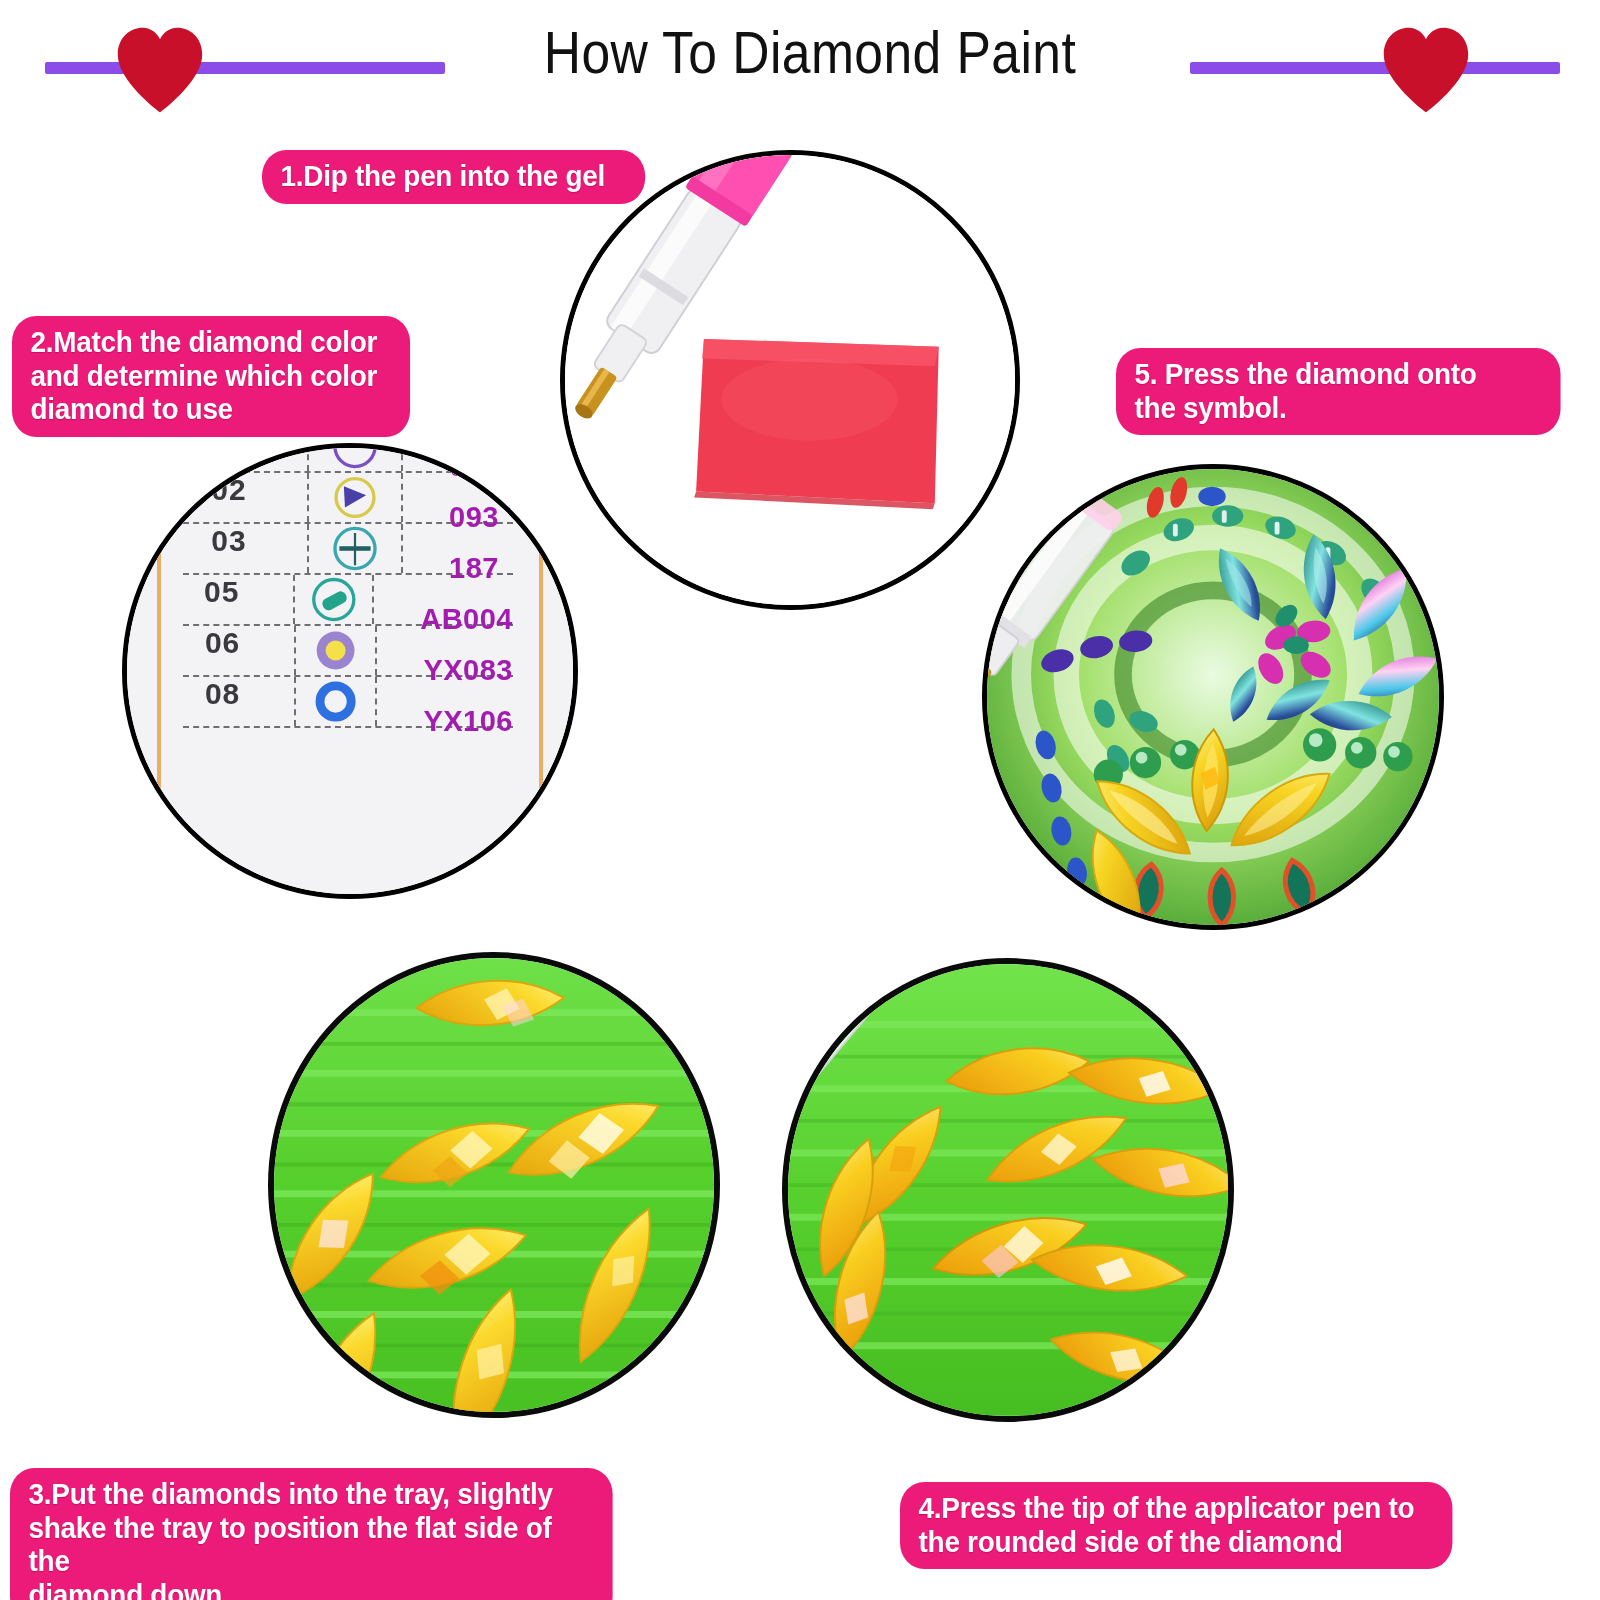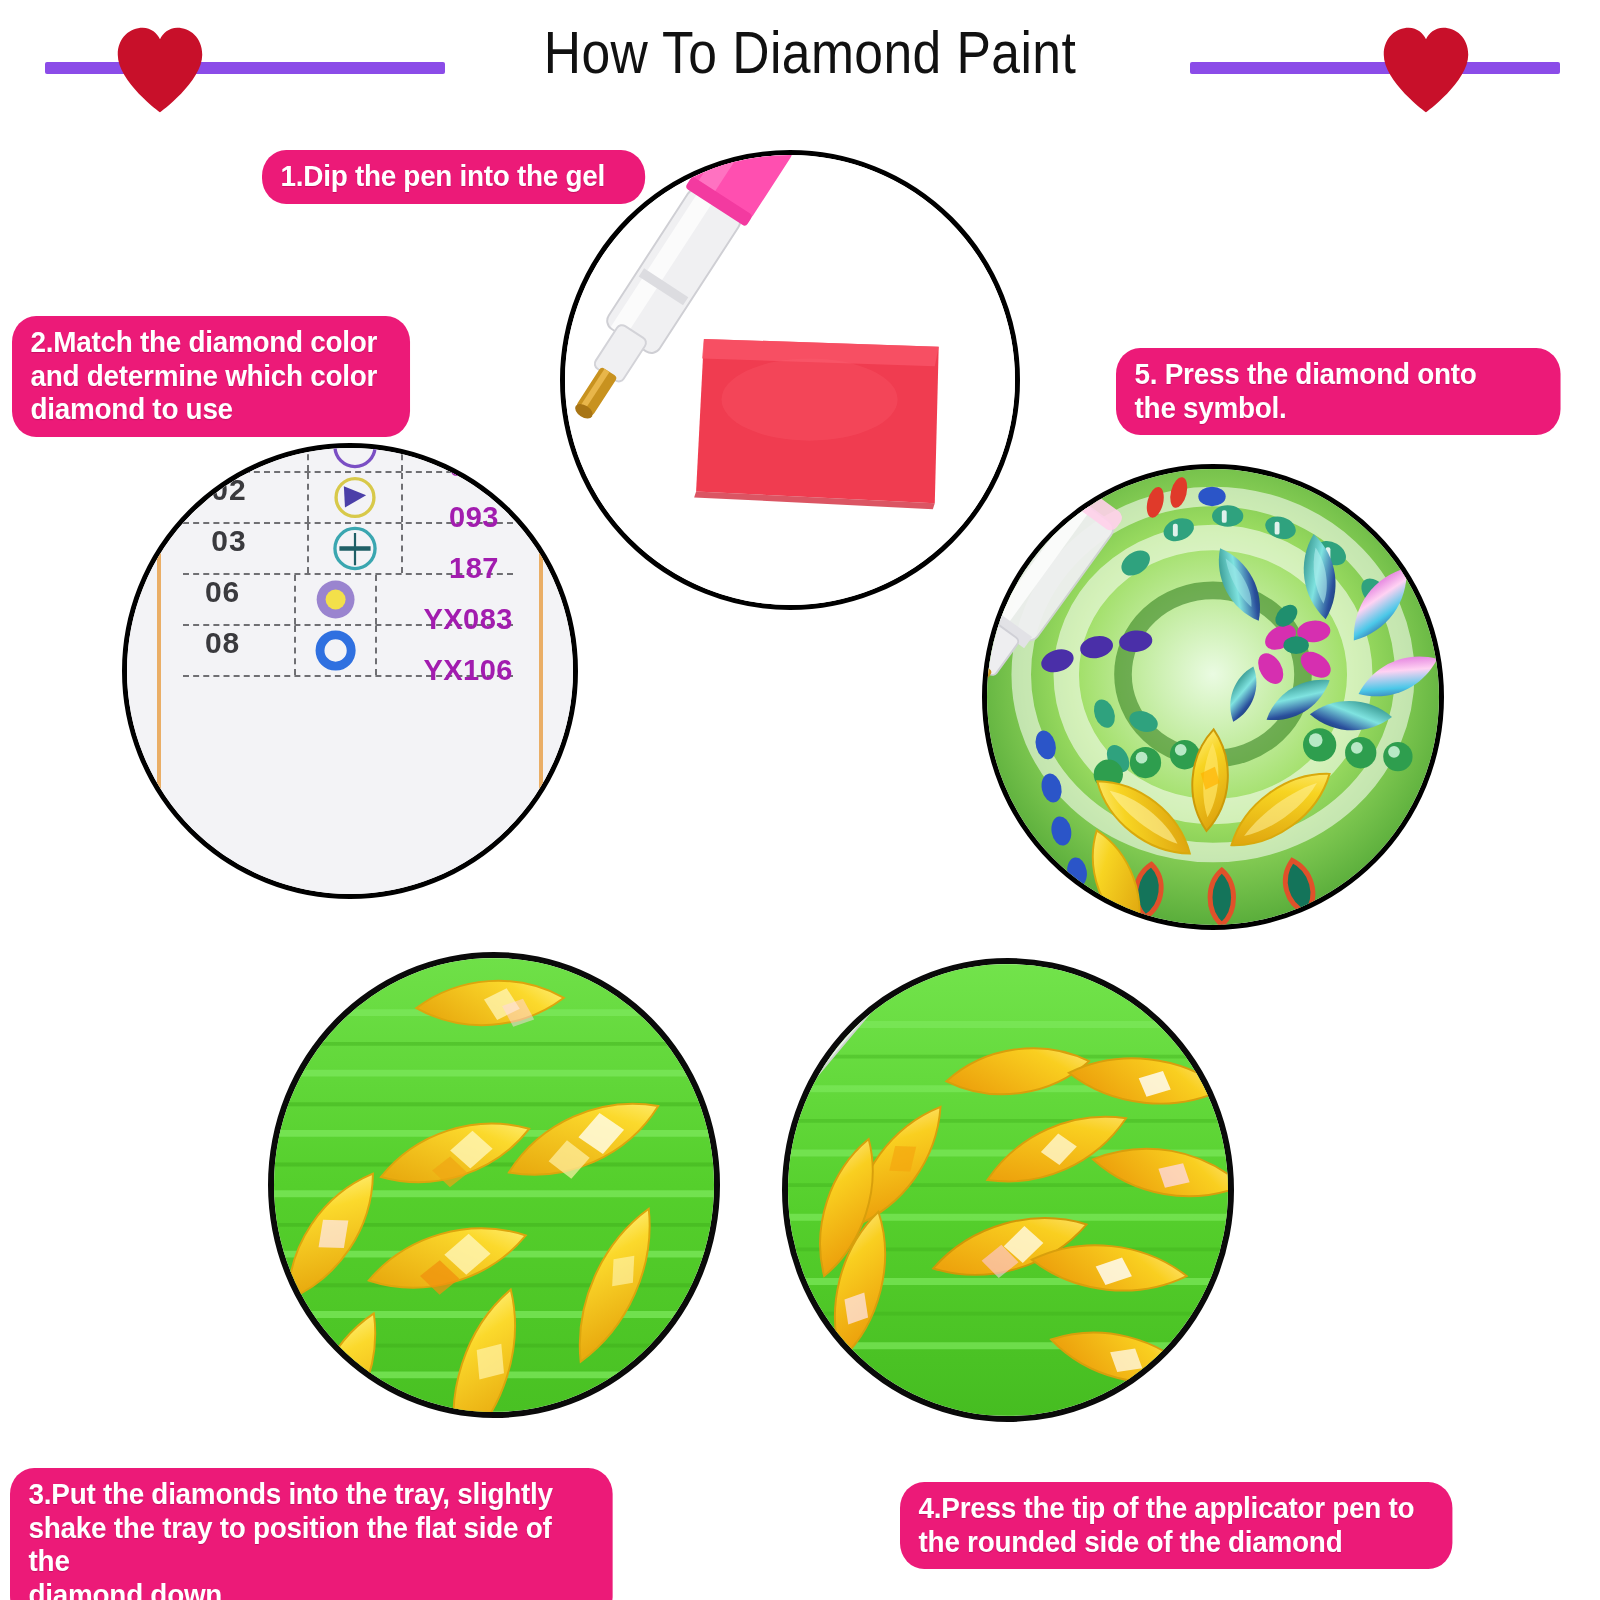--- a/index.html
+++ b/index.html
@@ -136,20 +136,30 @@
             <div class="c-num">03</div>
      <div class="c-sym">
               <svg width="44" height="44" viewBox="0 0 44 44">
                 <circle cx="22" cy="22" r="18" fill="none" stroke="#3aa6b0" stroke-width="3"></circle>
              <path d="M21 8 L23 8 L23 20 L36 20 L36 24 L23 24 L23 37 L21 37 L21 24 L8 24 L8 20 L21 20 Z" fill="#1f5f66"></path>
               </svg>
             </div>
      <div class="c-code">187</div>
           </div>
           <div class="crow">
+            <div class="c-num">05</div>
+     <div class="c-sym">
+              <svg width="44" height="44" viewBox="0 0 44 44">
+                <circle cx="22" cy="22" r="18" fill="none" stroke="#2aa59a" stroke-width="3"></circle>
+             <rect x="11" y="18" width="23" height="11" rx="5" fill="#22a38c" transform="rotate(-28 22 23)"></rect>
+              </svg>
+            </div>
+     <div class="c-code">AB004</div>
+          </div>
+          <div class="crow">
             <div class="c-num">06</div>
      <div class="c-sym">
               <svg width="44" height="44" viewBox="0 0 44 44">
                 <circle cx="22" cy="22" r="17" fill="#9a84cf"></circle>
                 <circle cx="22" cy="22" r="9" fill="#f3e04a"></circle>
               </svg>
             </div>
      <div class="c-code">YX083</div>
           </div>
           <div class="crow">

